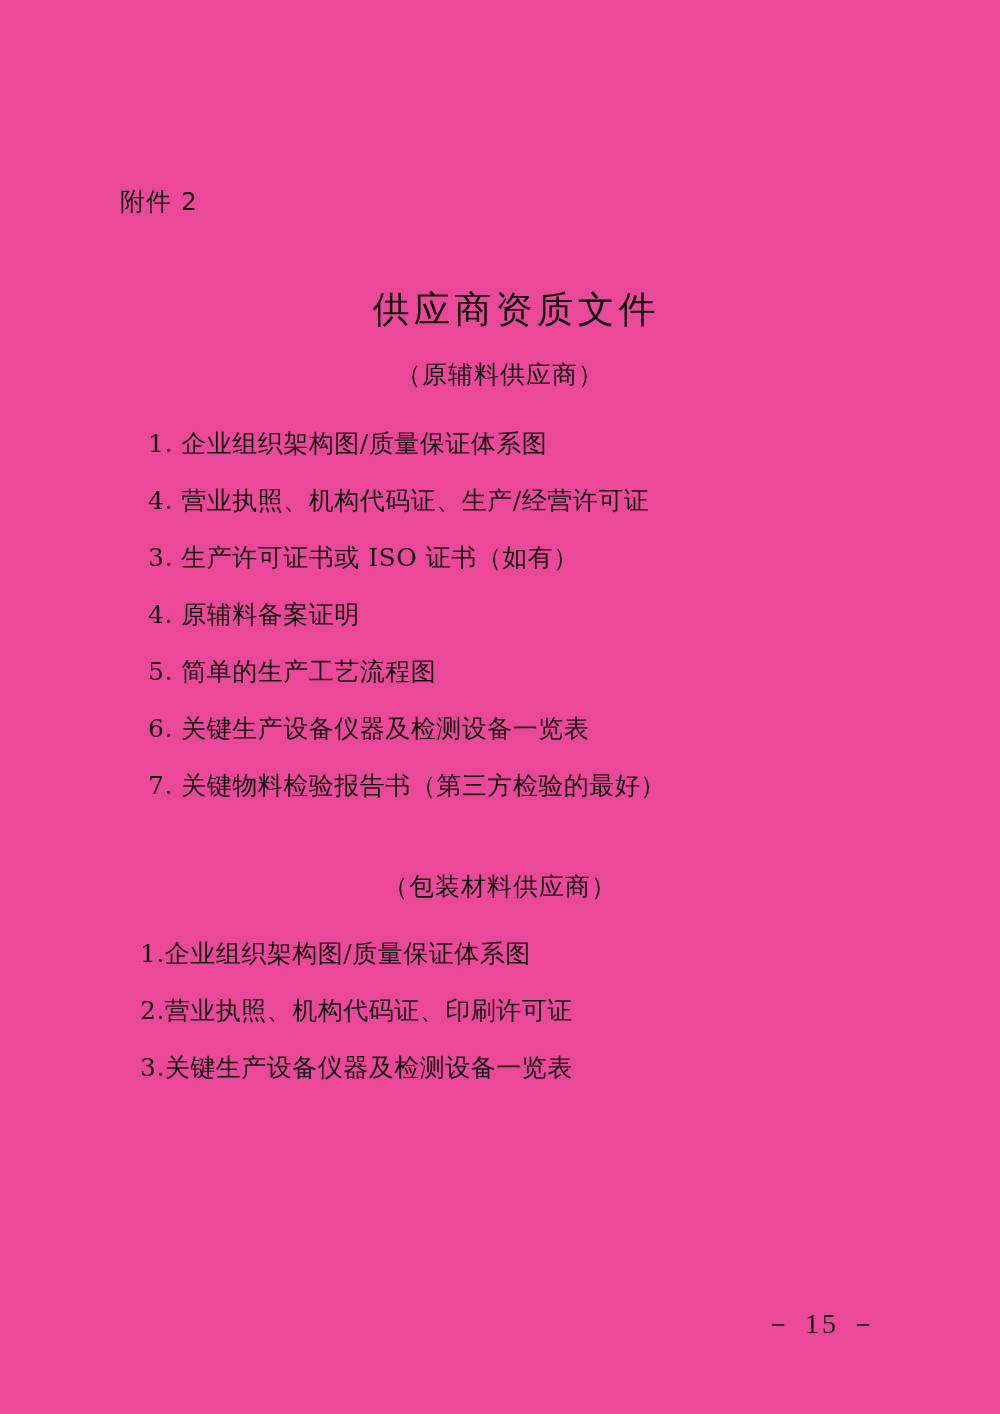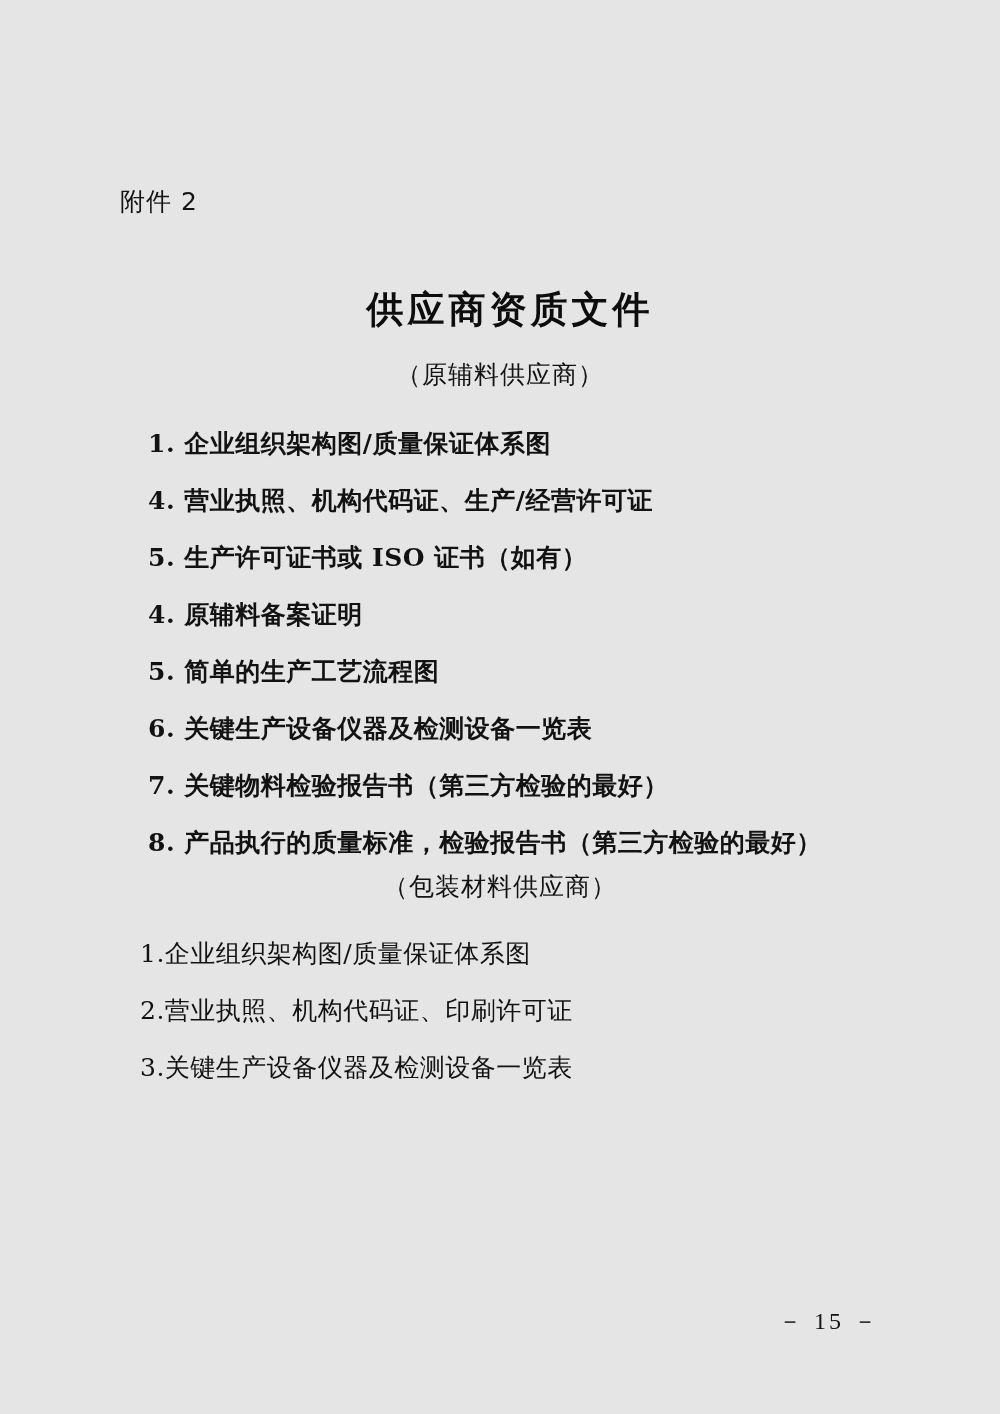--- a/index.html
+++ b/index.html
@@ -13,46 +13,46 @@
     position: relative;
     font-family: "Liberation Serif", "DejaVu Serif", serif;
     color: #111111;
     overflow: hidden;
   }
   .page {
     position: absolute;
     top: 0; left: 0;
     width: 1000px;
     height: 1414px;
-    background: #e5e5e5;
+    background: #ec4899;
   }
   .content {
     position: absolute;
     left: 120px;
     top: 0;
     width: 760px;
     height: 1414px;
   }
   .attachment-label {
     position: absolute;
     top: 185px;
     left: 0;
     font-size: 25px;
     letter-spacing: 1px;
     font-family: "DejaVu Sans", "Liberation Sans", sans-serif;
     color: #141414;
   }
   .doc-title {
     position: absolute;
     top: 285px;
-    left: 10px;
+    left: 16px;
     width: 760px;
     text-align: center;
     font-size: 37px;
-    font-weight: bold;
+    font-weight: normal;
     letter-spacing: 4px;
     font-family: "DejaVu Serif", "Liberation Serif", serif;
     color: #0d0d0d;
   }
   .subtitle {
     width: 760px;
     text-align: center;
     font-size: 25px;
     letter-spacing: 1px;
     font-family: Liberation Serif, serif;
@@ -83,59 +83,57 @@
     line-height: 57px;
     letter-spacing: 0.5px;
     color: #121212;
     white-space: nowrap;
     font-family: "DejaVu Serif", "Liberation Serif", serif;
   }
   .list-1 li {
     padding-left: 36px;
     text-indent: -36px;
     margin-left: 28px;
-    font-weight: bold;
   }
   .list-2 li {
     padding-left: 0;
     margin-left: 20px;
   }
   .page-number {
     position: absolute;
     top: 1305px;
     left: 0;
     width: 760px;
     text-align: right;
-    font-size: 24px;
+    font-size: 28px;
     letter-spacing: 3px;
     font-family: "Liberation Serif", serif;
     color: #141414;
   }
 </style>
 </head>
 <body>
 
 <div class="page">
   <div class="content">
 
     <div class="attachment-label">附件 2</div>
 
     <div class="doc-title">供应商资质文件</div>
 
     <div class="subtitle subtitle-1">（原辅料供应商）</div>
 
     <ul class="list list-1">
       <li>1. 企业组织架构图/质量保证体系图</li>
       <li>4. 营业执照、机构代码证、生产/经营许可证</li>
-      <li>5. 生产许可证书或 ISO 证书（如有）</li>
+      <li>3. 生产许可证书或 ISO 证书（如有）</li>
       <li>4. 原辅料备案证明</li>
       <li>5. 简单的生产工艺流程图</li>
       <li>6. 关键生产设备仪器及检测设备一览表</li>
       <li>7. 关键物料检验报告书（第三方检验的最好）</li>
-      <li>8. 产品执行的质量标准，检验报告书（第三方检验的最好）</li>
     </ul>
 
     <div class="subtitle subtitle-2">（包装材料供应商）</div>
 
     <ul class="list list-2">
       <li>1.企业组织架构图/质量保证体系图</li>
       <li>2.营业执照、机构代码证、印刷许可证</li>
       <li>3.关键生产设备仪器及检测设备一览表</li>
     </ul>
 

